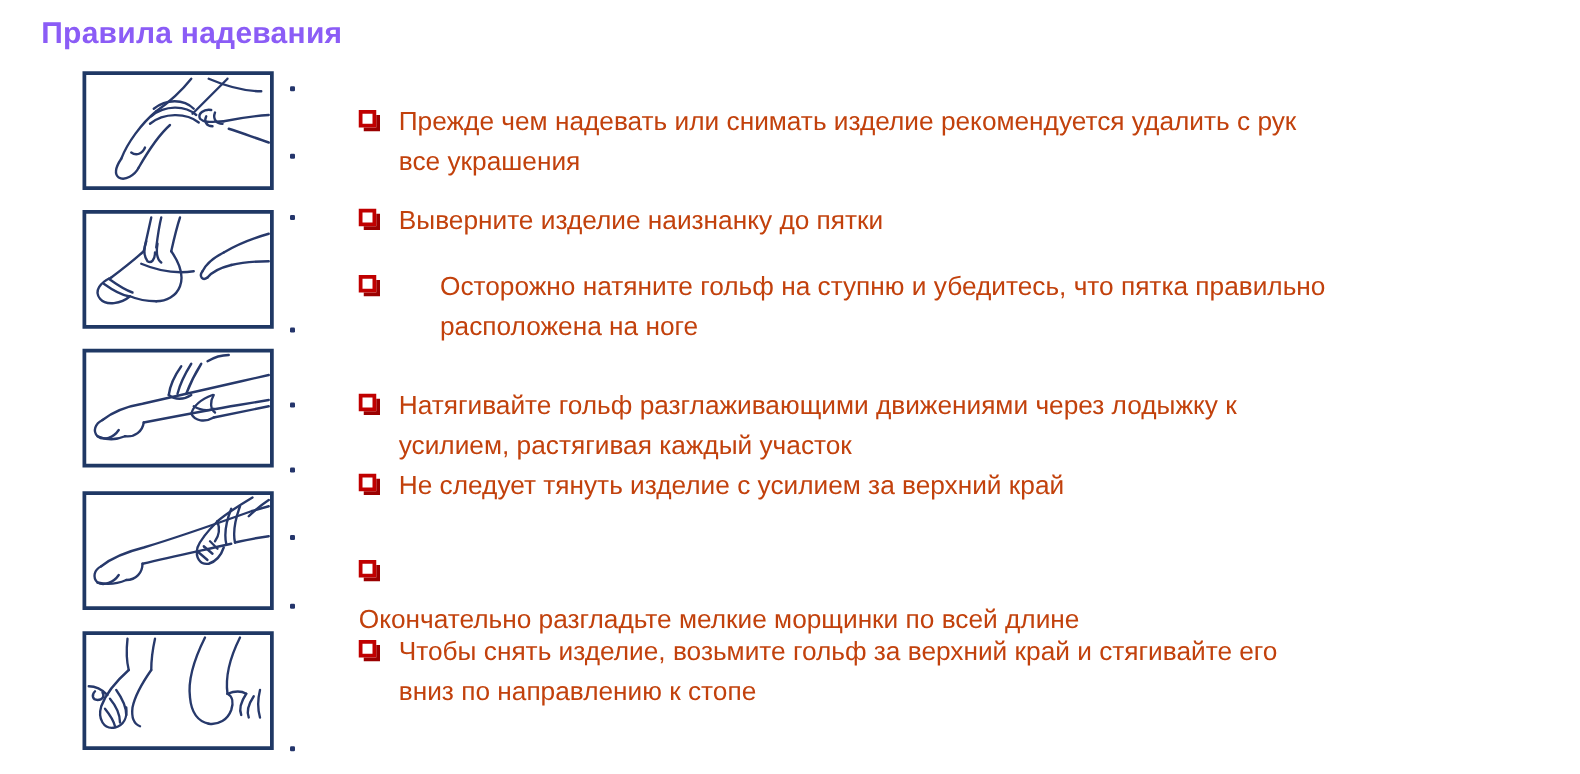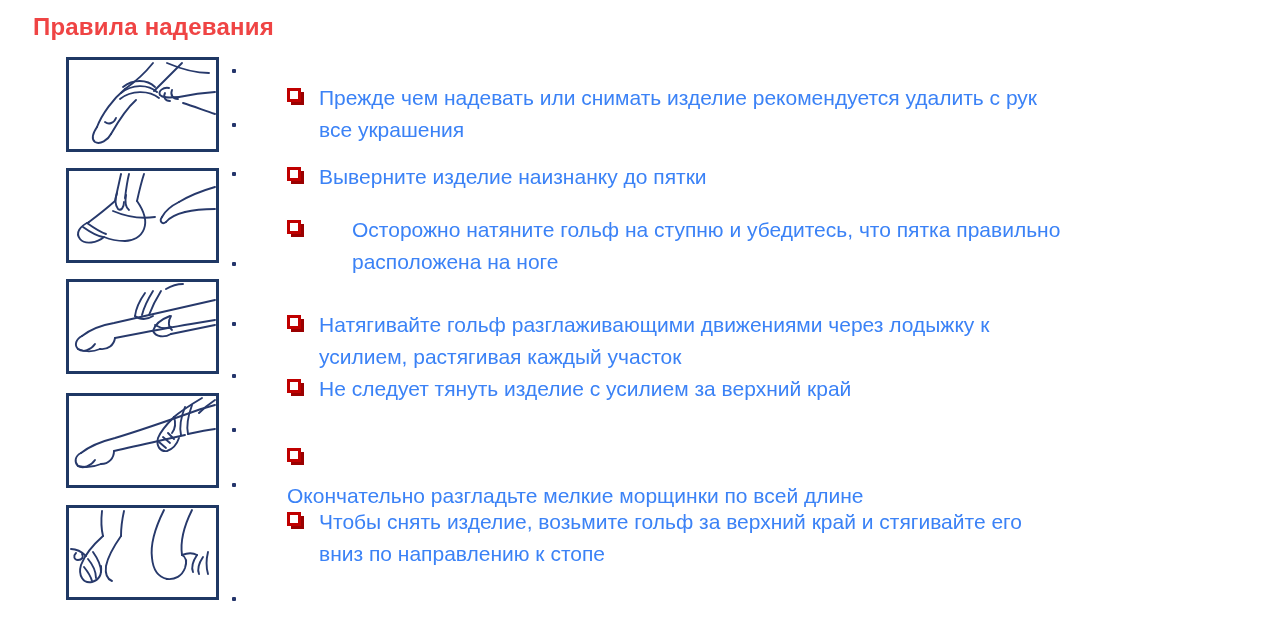--- a/index.html
+++ b/index.html
@@ -3,21 +3,21 @@
 <meta charset="utf-8">
 <title>Правила надевания</title>
 <style>
   html,body{margin:0;padding:0;background:#ffffff;}
   body{font-family:"Liberation Sans",sans-serif;color:#0a0a0a;}
   .canvas{position:relative;width:1264px;height:619px;background:#ffffff;overflow:hidden;}
 
   
   .title{
     position:absolute;left:33px;top:13px;
-    font-size:24px;font-weight:700;color:#ef4444;
+    font-size:24px;font-weight:700;color:#8b5cf6;
     letter-spacing:.2px;white-space:nowrap;
   }
 
   
   .frame{
     position:absolute;left:66px;width:147px;height:89px;margin:0;
     border:3px solid #1F3864;background:#ffffff;box-sizing:content-box;
   }
   .frame svg{display:block;width:147px;height:89px;}
   .frame path{fill:none;stroke:#27396B;stroke-width:1.9;stroke-linecap:round;stroke-linejoin:round;}
@@ -48,21 +48,21 @@
   .checkbox::before{ 
     content:"";position:absolute;left:4px;top:4px;width:13px;height:13px;
     background:#9A0000;
   }
   .checkbox::after{ 
     content:"";position:absolute;left:0;top:0;width:8px;height:8px;
     border:3px solid #C00000;background:#ffffff;
   }
 
   .txt{
-    font-size:21px;line-height:32px;color:#3b82f6;
+    font-size:21px;line-height:32px;color:#c2410c;
     white-space:pre-line;width:920px;
   }
 </style>
 </head>
 <body>
 
 <div class="canvas">
 
   <div class="title">Правила надевания</div>
 

